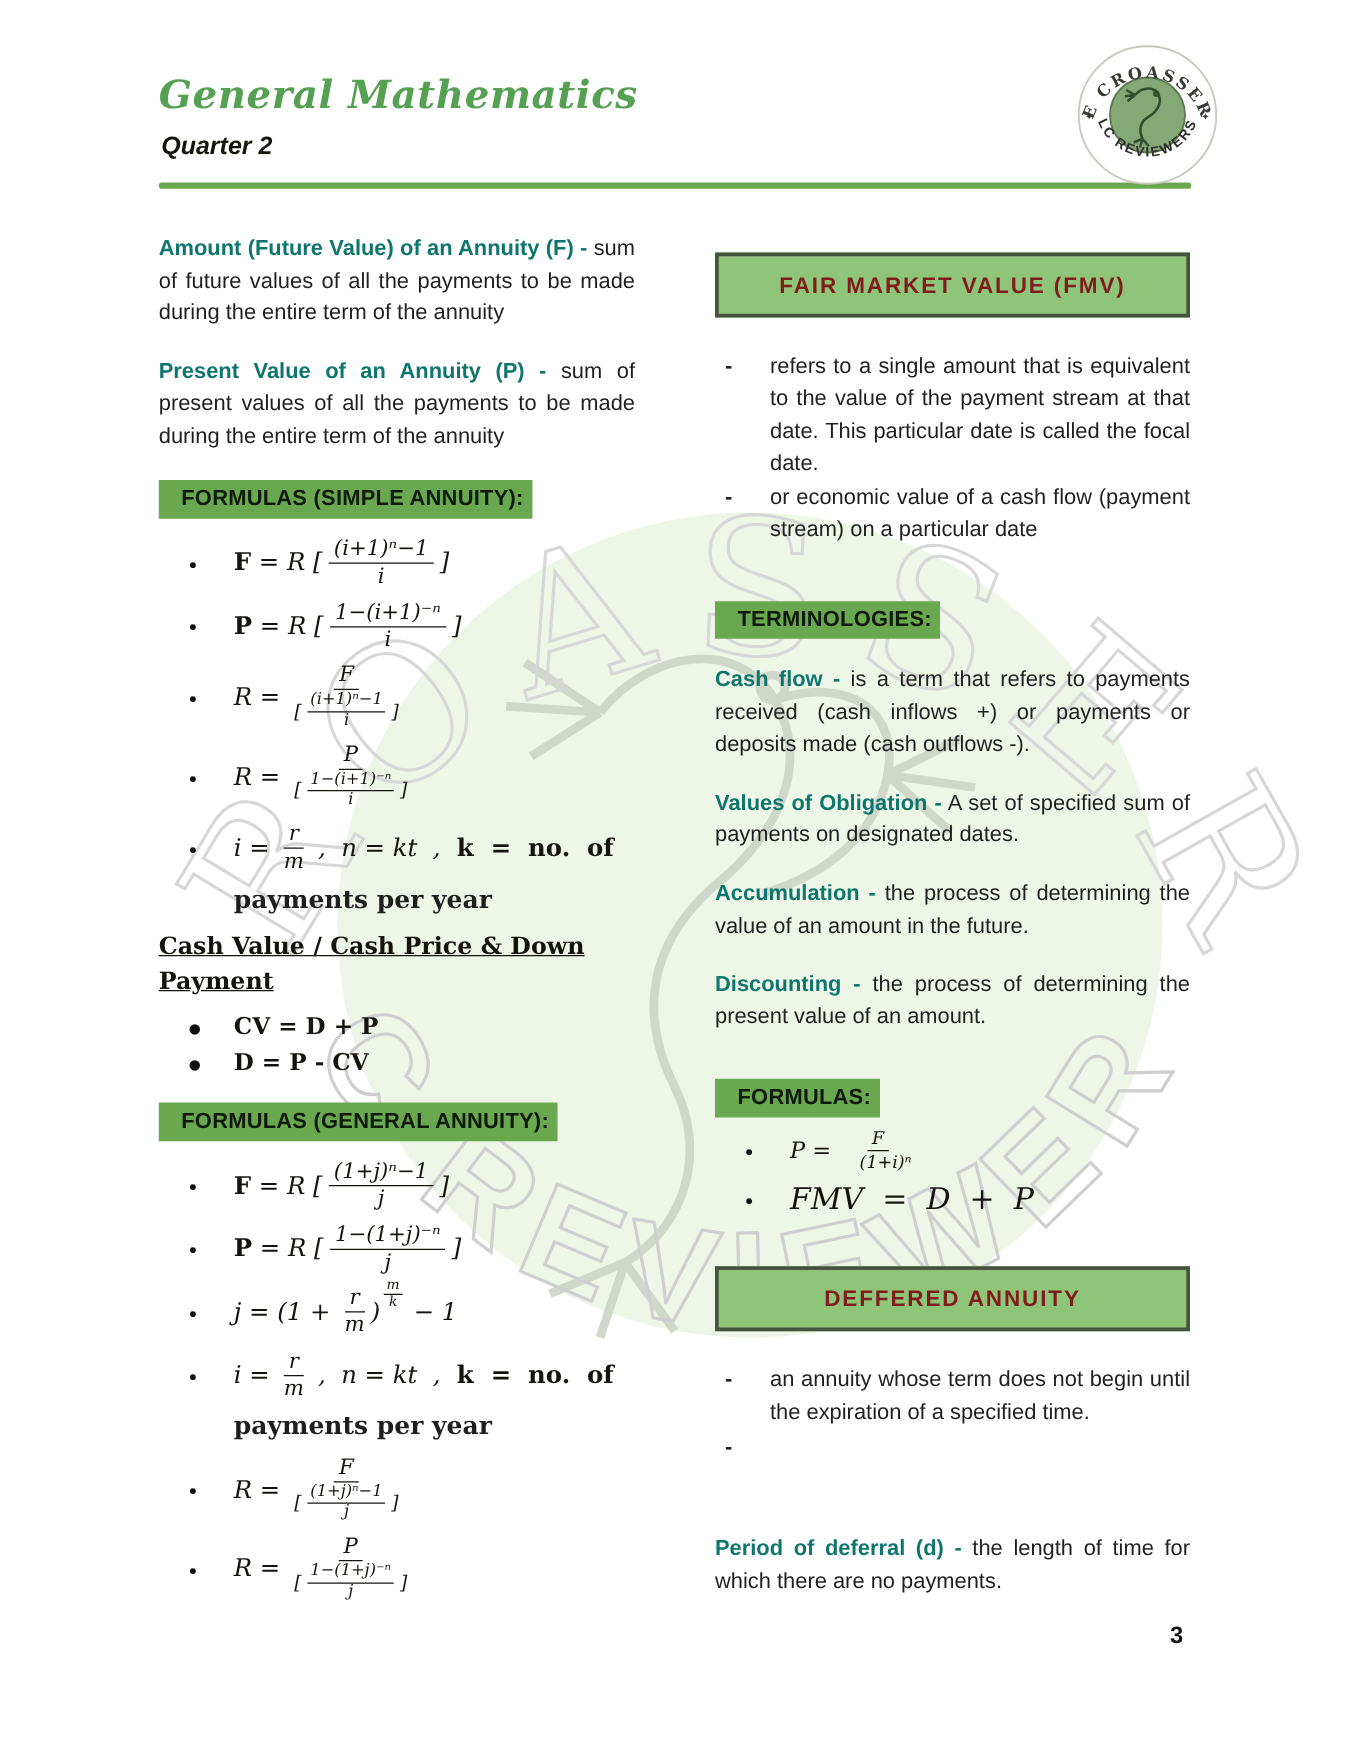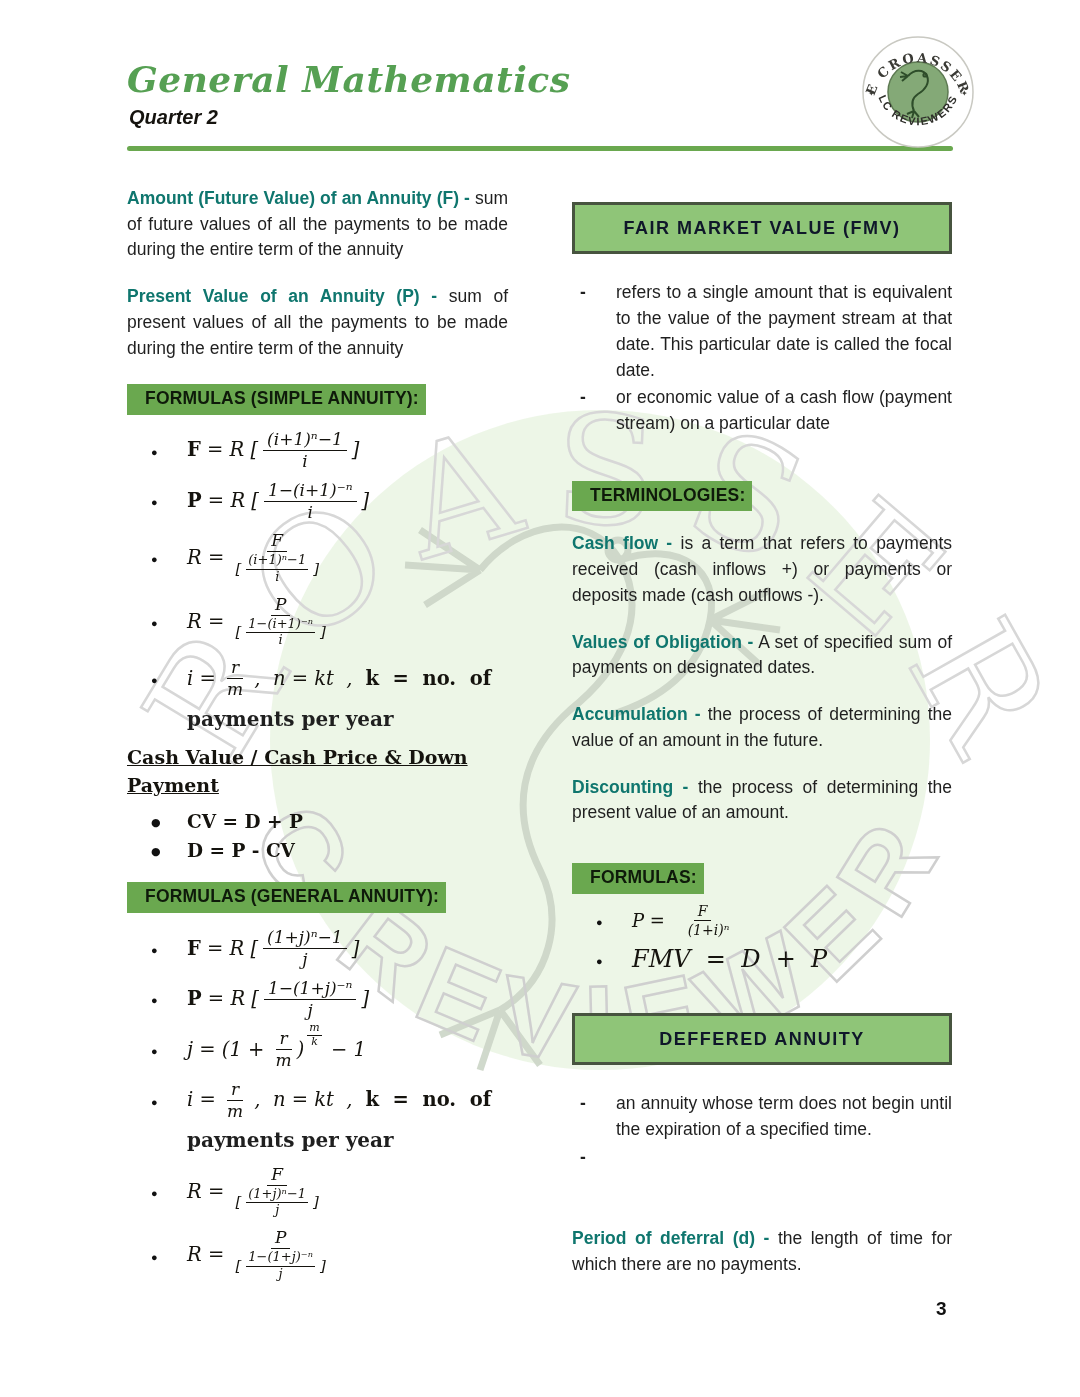--- a/index.html
+++ b/index.html
@@ -1,37 +1,37 @@
 <!DOCTYPE html>
 <html><head>
 <meta charset="utf-8">
 <style>
   html,body{margin:0;padding:0;background:#ffffff;}
   .page{position:relative;width:1080px;height:1397px;background:#ffffff;overflow:hidden;
         font-family:"Liberation Sans",sans-serif;color:#1f1f1f;}
   
   .hdr-title{position:absolute;left:127px;top:58px;font-family:"DejaVu Serif",serif;
-             font-style:italic;font-weight:700;font-size:36px;color:#56a053;letter-spacing:.5px;}
+             font-style:italic;font-weight:700;font-size:31px;color:#56a053;letter-spacing:.5px;}
   .hdr-sub{position:absolute;left:129px;top:106px;font-family:Liberation Sans, sans-serif;
            font-style:italic;font-weight:700;font-size:20px;color:#15130e;}
   .hdr-rule{position:absolute;left:127px;top:146px;width:826px;height:5px;background:#6aa84f;border-radius:3px;}
   .logo{position:absolute;left:860px;top:34px;width:116px;height:116px;}
   
   .wm{position:absolute;left:120px;top:270px;width:960px;height:960px;z-index:0;pointer-events:none;}
   
   .col{position:absolute;z-index:1;font-size:17.5px;line-height:1.47;text-align:justify;}
   .col.left{left:127px;top:186px;width:381px;}
   .col.right{left:572px;top:202px;width:380px;}
   .para{margin:0 0 21px 0;}
   .para b{color:#0f766e;}
   
   .hl{display:inline-block;background:#6aa84f;color:#0e1a0a;font-weight:700;
       padding:2px 7px 3px 18px;margin:2px 0 6px 0;letter-spacing:.2px;}
   
-  .gbox{border:3px solid #47543f;background:#8fc578;color:#0f172a;font-weight:700;
+  .gbox{border:3px solid #47543f;background:#8fc578;color:#7f1d1d;font-weight:700;
         text-align:center;font-size:18px;letter-spacing:1.5px;padding:10px 20px;margin:0 0 26px 0;}
   
   .drow{display:flex;margin:0 0 2px 0;}
   .dash{flex:none;width:36px;padding-left:8px;font-weight:700;}
   .dtext{flex:1;text-align:justify;}
   
   .mrow{display:flex;align-items:center;margin:9px 0 9px 24px;}
   .dot{flex:none;width:36px;font-size:11px;color:#111;padding-top:2px;}
   .math{font-family:"DejaVu Serif",serif;font-size:19.5px;font-style:italic;color:#15130e;
         display:inline-flex;align-items:center;flex-wrap:wrap;}

